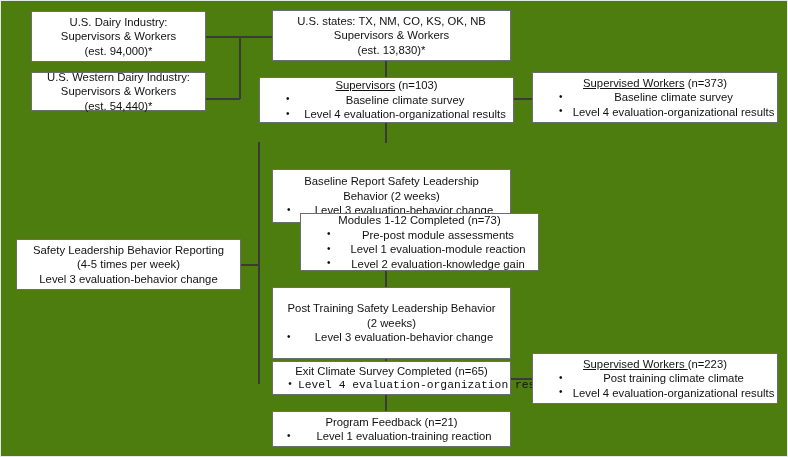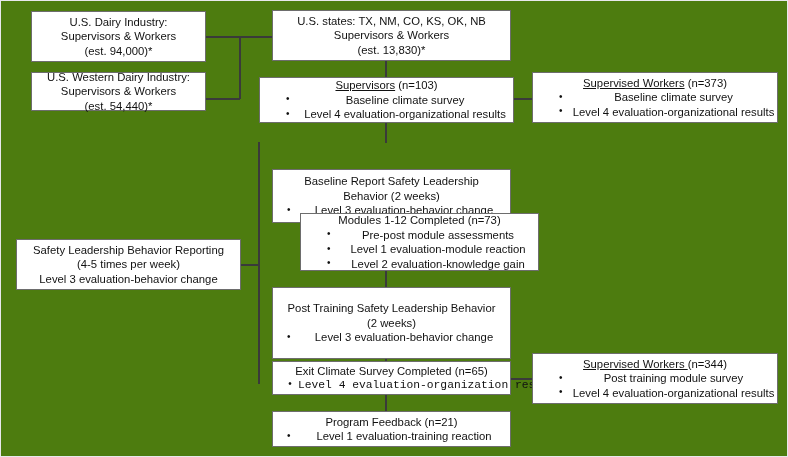--- a/index.html
+++ b/index.html
@@ -160,23 +160,23 @@
   </div>
 
   <div class="box" style="left:271px; top:360px; width:239px; height:34px;">
     <div class="ttl">Exit Climate Survey Completed (n=65)</div>
     <ul class="bullets" style="padding-left:12px;font-family:Liberation Mono, monospace;">
       <li><span class="bt">Level 4 evaluation-organization results</span></li>
     </ul>
   </div>
 
   <div class="box" style="left:531px; top:352px; width:246px; height:51px;">
-    <div class="ttl"><span class="un">Supervised Workers </span><span>(n=344)</span></div>
+    <div class="ttl"><span class="un">Supervised Workers </span><span>(n=223)</span></div>
     <ul class="bullets" style="padding-left:24px;">
-      <li><span class="bt">Post training module survey</span></li>
+      <li><span class="bt">Post training climate climate</span></li>
       <li><span class="bt">Level 4 evaluation-organizational results</span></li>
     </ul>
   </div>
 
   <div class="box" style="left:271px; top:410px; width:239px; height:36px;">
     <div class="ttl">Program Feedback (n=21)</div>
     <ul class="bullets" style="padding-left:12px;">
       <li><span class="bt">Level 1 evaluation-training reaction</span></li>
     </ul>
   </div>

